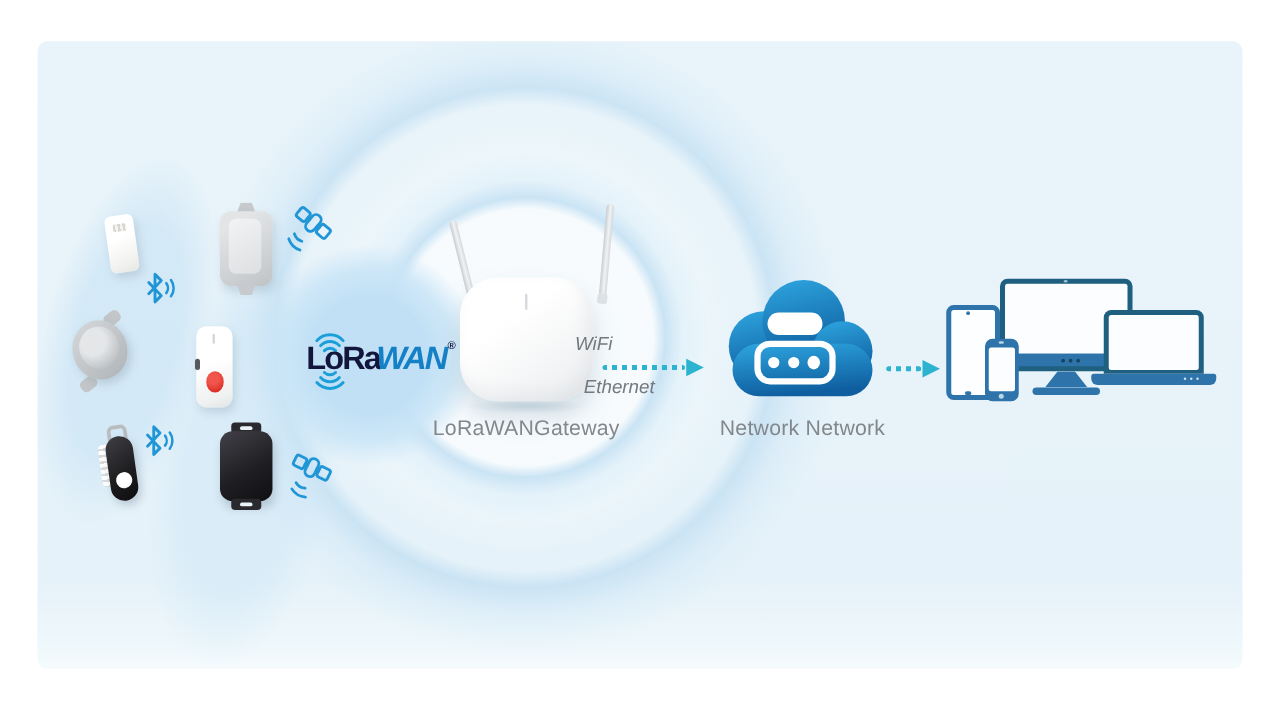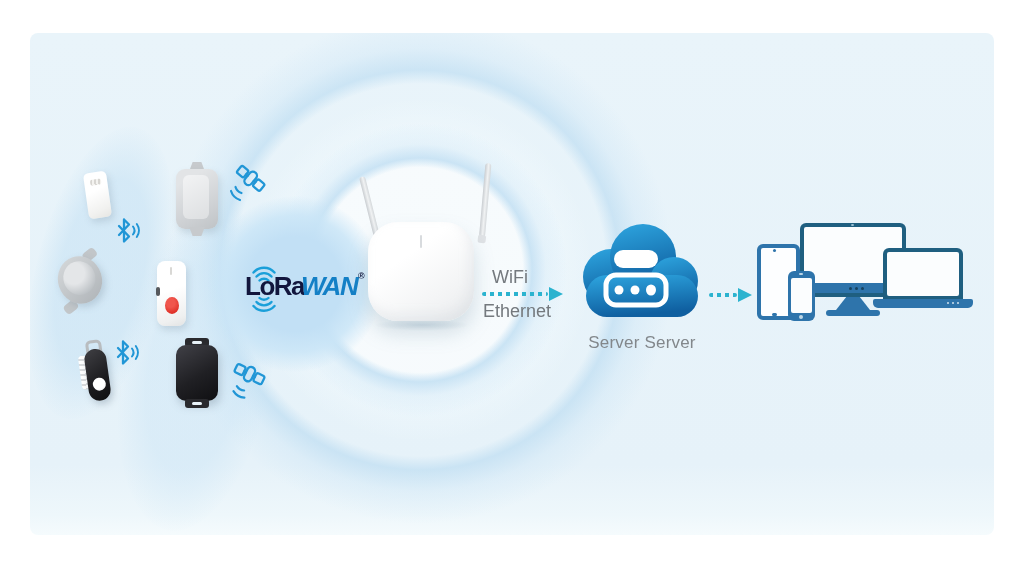--- a/index.html
+++ b/index.html
@@ -33,21 +33,21 @@
   .beam2{
     left:92px;top:170px;width:150px;height:330px;transform:rotate(10deg);border-radius:50%;
     background:radial-gradient(ellipse at center, rgba(203,229,246,.45) 0 45%, rgba(203,229,246,0) 72%);
   }
   .logo-circle{
     left:177px;top:163px;width:176px;height:176px;border-radius:50%;
     background:radial-gradient(circle, #c2e0f5 0 38%, rgba(201,229,247,.85) 55%, rgba(222,240,250,0) 71%);
   }
   
   .node-label{color:#82878b;font-size:17px;text-align:center;letter-spacing:.2px;}
-  .link-label{color:#74797e;font-size:18px;text-align:center;}
+  .link-label{color:#74797e;font-size:15px;text-align:left;font-style:italic;}
   
   .door-sensor{
     left:56px;top:139px;width:23px;height:46px;transform:rotate(-8deg);
     background:linear-gradient(160deg,#ffffff 40%,#f1f1ef 80%,#e6e6e3);
     border-radius:5px;box-shadow:2px 4px 7px rgba(130,150,165,.30);
   }
   .door-sensor .grille{
     position:absolute;left:6px;top:7px;width:11px;height:6px;border-radius:2px;
     background:repeating-linear-gradient(90deg,#d8d6d2 0 2px,#f4f3f0 2px 4px);
   }
@@ -285,20 +285,21 @@
     <path class="logo-arc" d="M12.5 41 A10 10 0 0 0 27.5 41"></path>
     <path class="logo-arc" d="M9.5 45 A14 14 0 0 0 30.5 45"></path>
   </svg>
 
   <div class="abs ant ant-left"></div>
   <div class="abs ant ant-right"></div>
   <div class="abs gw-shadow"></div>
   <div class="abs gw-body">
     <div class="tick"></div>
   </div>
+  <div class="abs node-label gw-lbl">LoRaWANGateway</div>
 
   <div class="abs link-label wifi-lbl">WiFi</div>
   <div class="abs dots dots1"></div>
   <div class="abs head head1"></div>
   <div class="abs link-label eth-lbl">Ethernet</div>
 
   <svg class="abs cloud-svg" width="140" height="104" viewBox="0 0 140 104">
     <defs>
       <linearGradient id="cloudg" x1="0" y1="0" x2="0.25" y2="1">
         <stop offset="0" stop-color="#2ea6e0"></stop>
@@ -312,21 +313,21 @@
       <rect x="20" y="58" width="112" height="42" rx="21"></rect>
     </g>
     <g>
       <rect x="48" y="33" width="44" height="18" rx="9" fill="#ffffff"></rect>
       <rect x="40" y="58" width="60" height="30" rx="10" fill="none" stroke="#ffffff" stroke-width="5"></rect>
       <circle cx="53" cy="73" r="4.5" fill="#ffffff"></circle>
       <circle cx="69" cy="73" r="4.5" fill="#ffffff"></circle>
       <ellipse cx="85" cy="73" rx="5" ry="5.5" fill="#ffffff"></ellipse>
     </g>
   </svg>
-  <div class="abs node-label ns-lbl">Server Server</div>
+  <div class="abs node-label ns-lbl">Network Network</div>
 
   <div class="abs dots dots2"></div>
   <div class="abs head head2"></div>
 
   <div class="abs apps">
     <div class="tablet">
       <div class="cam"></div>
       <div class="home"></div>
     </div>
     <div class="monitor">

